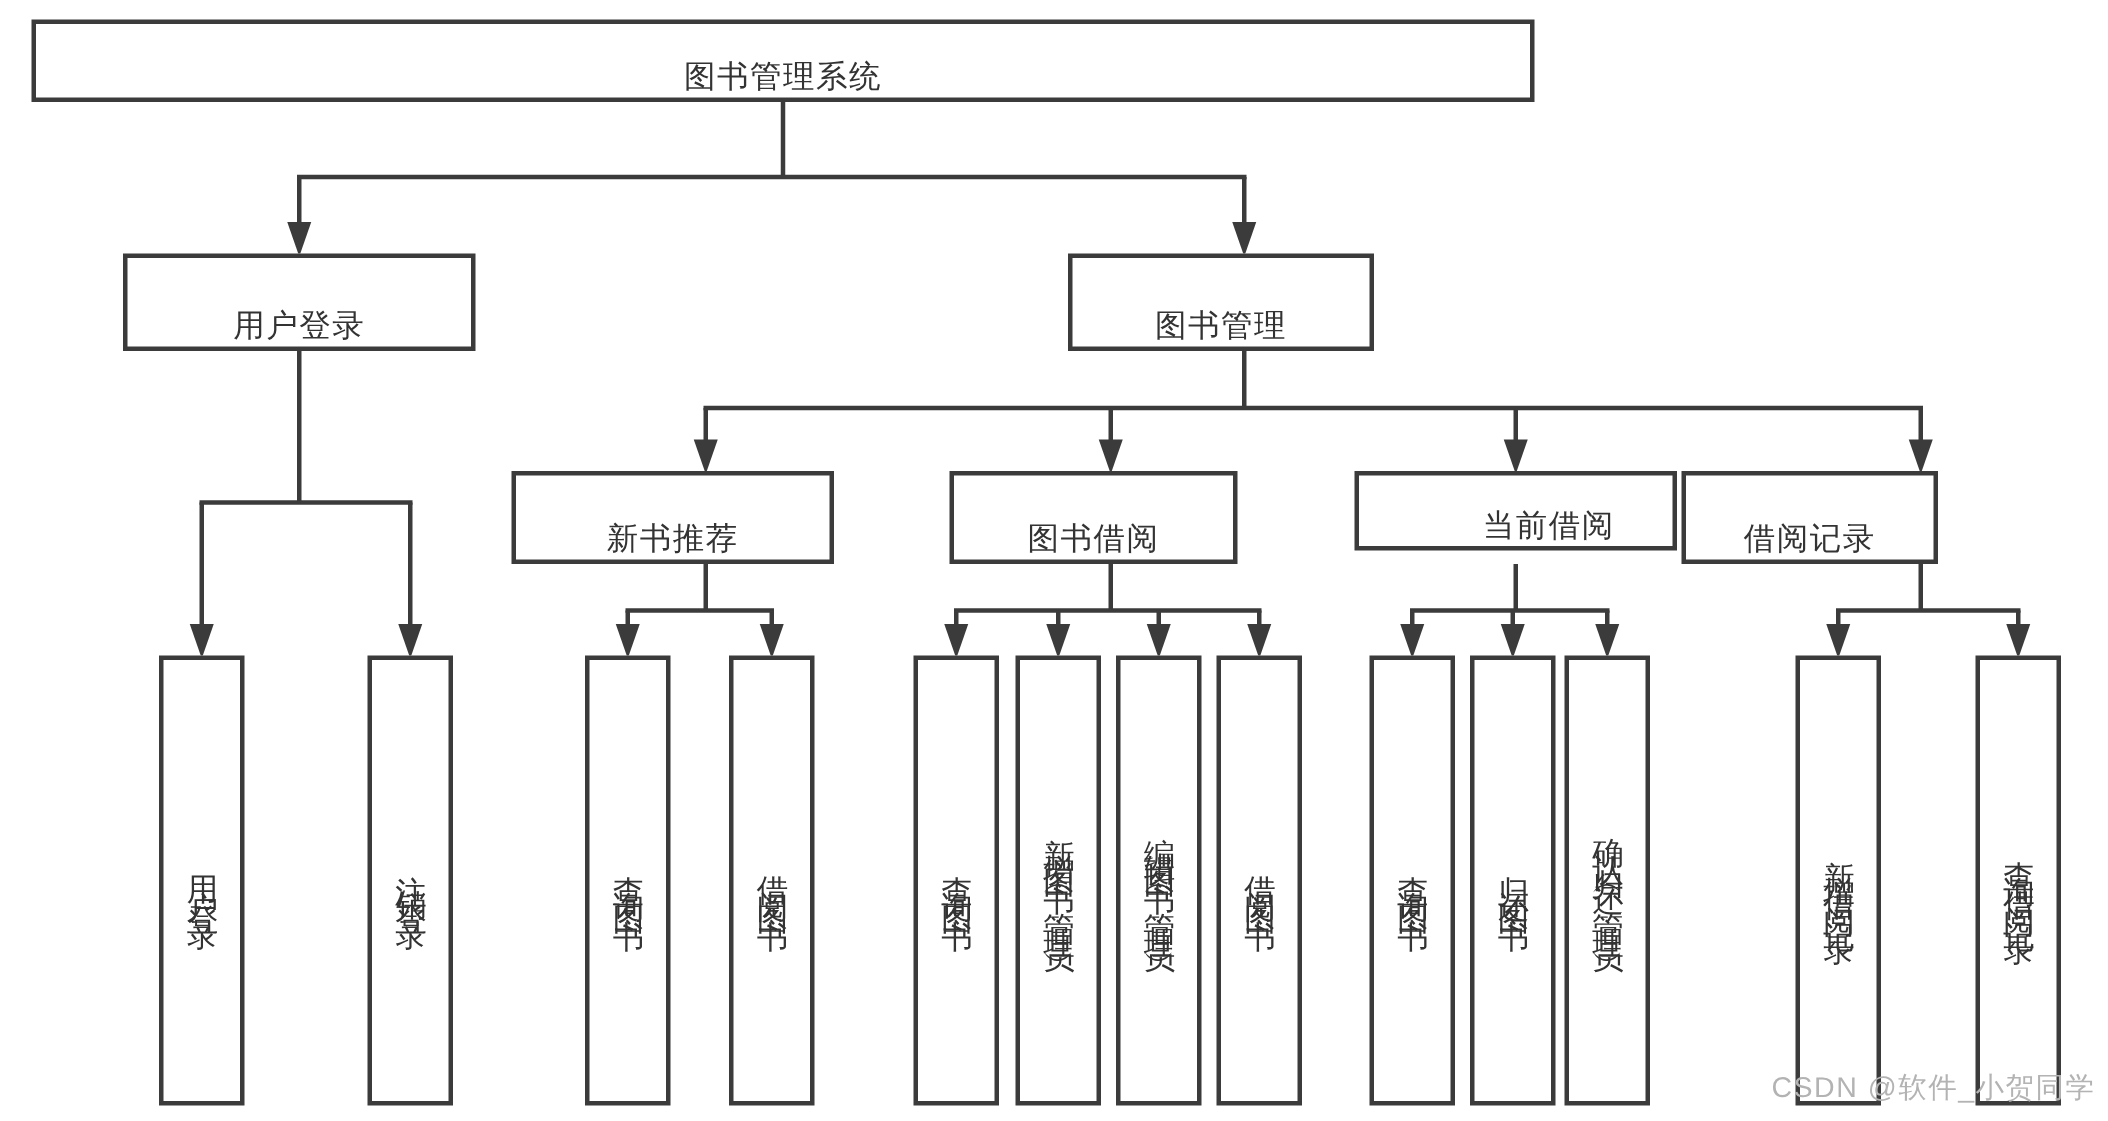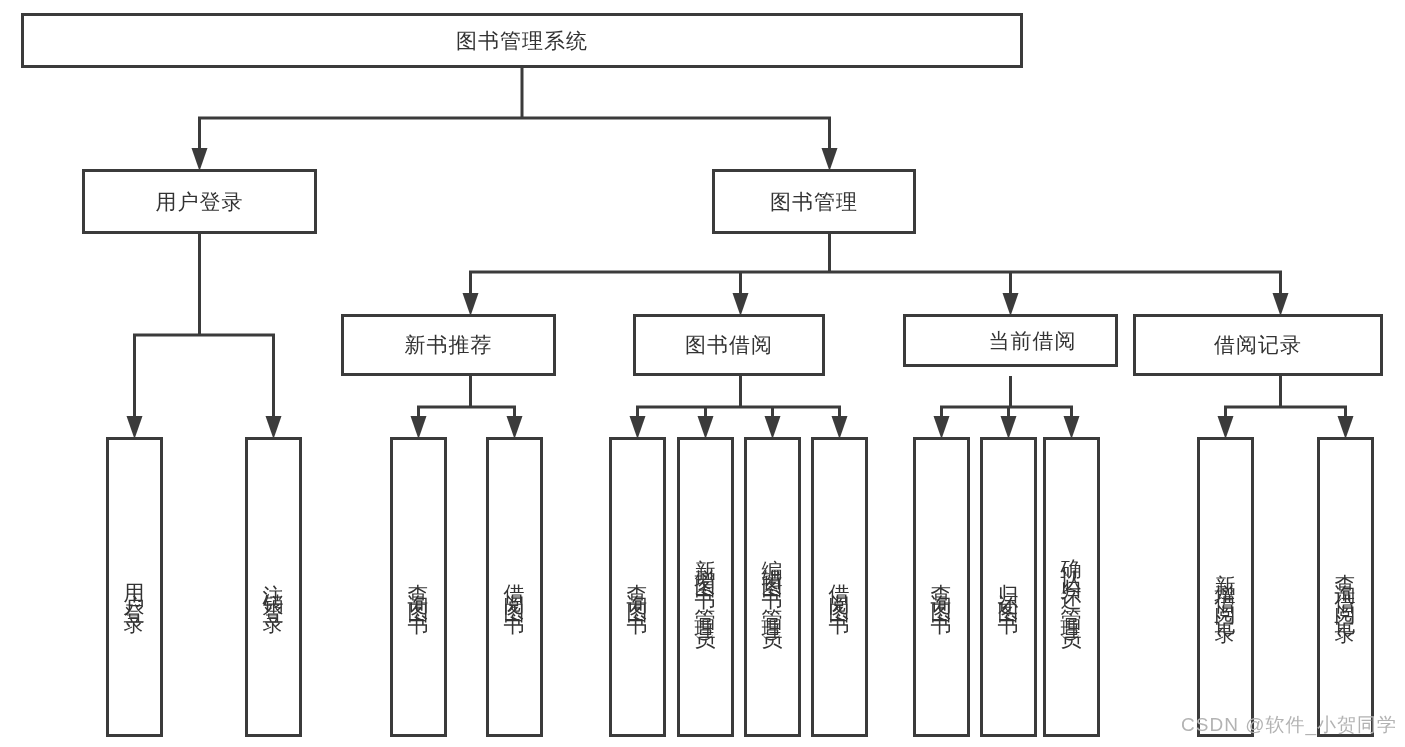--- a/index.html
+++ b/index.html
@@ -28,20 +28,21 @@
     border: 3px solid var(--line, #3b3b3b);
     display: flex;
     align-items: center;
     justify-content: center;
     color: var(--ink, #333333);
   }
   .node.h {
     font-size: 21px;
     letter-spacing: 1px;
     white-space: nowrap;
+    align-items: flex-end;
   }
   .node.v {
     font-size: 21px;
   }
   .node.v .lbl {
     writing-mode: vertical-lr;
     text-orientation: mixed;
     letter-spacing: 10px;
     line-height: 1;
   }
@@ -125,21 +126,21 @@
       </div>
       <div class="node h" style="left: 341px; top: 314px; width: 215px; height: 62px;">
         <span class="lbl">新书推荐</span>
       </div>
       <div class="node h" style="left: 633px; top: 314px; width: 192px; height: 62px;">
         <span class="lbl">图书借阅</span>
       </div>
       <div class="node h" style="left: 903px; top: 314px; width: 215px; height: 53px; padding-left: 44px;">
         <span class="lbl">当前借阅</span>
       </div>
-      <div class="node h" style="left: 1121px; top: 314px; width: 250px; height: 62px; margin-left: 12px;">
+      <div class="node h" style="left: 1121px; top: 314px; width: 171px; height: 62px;">
         <span class="lbl">借阅记录</span>
       </div>
       <div class="node v" style="left: 106px; top: 437px; width: 57px; height: 300px;">
         <span class="lbl">用户登录</span>
       </div>
       <div class="node v" style="left: 245px; top: 437px; width: 57px; height: 300px;">
         <span class="lbl">注销登录</span>
       </div>
       <div class="node v" style="left: 390px; top: 437px; width: 57px; height: 300px;">
         <span class="lbl">查询图书</span>

